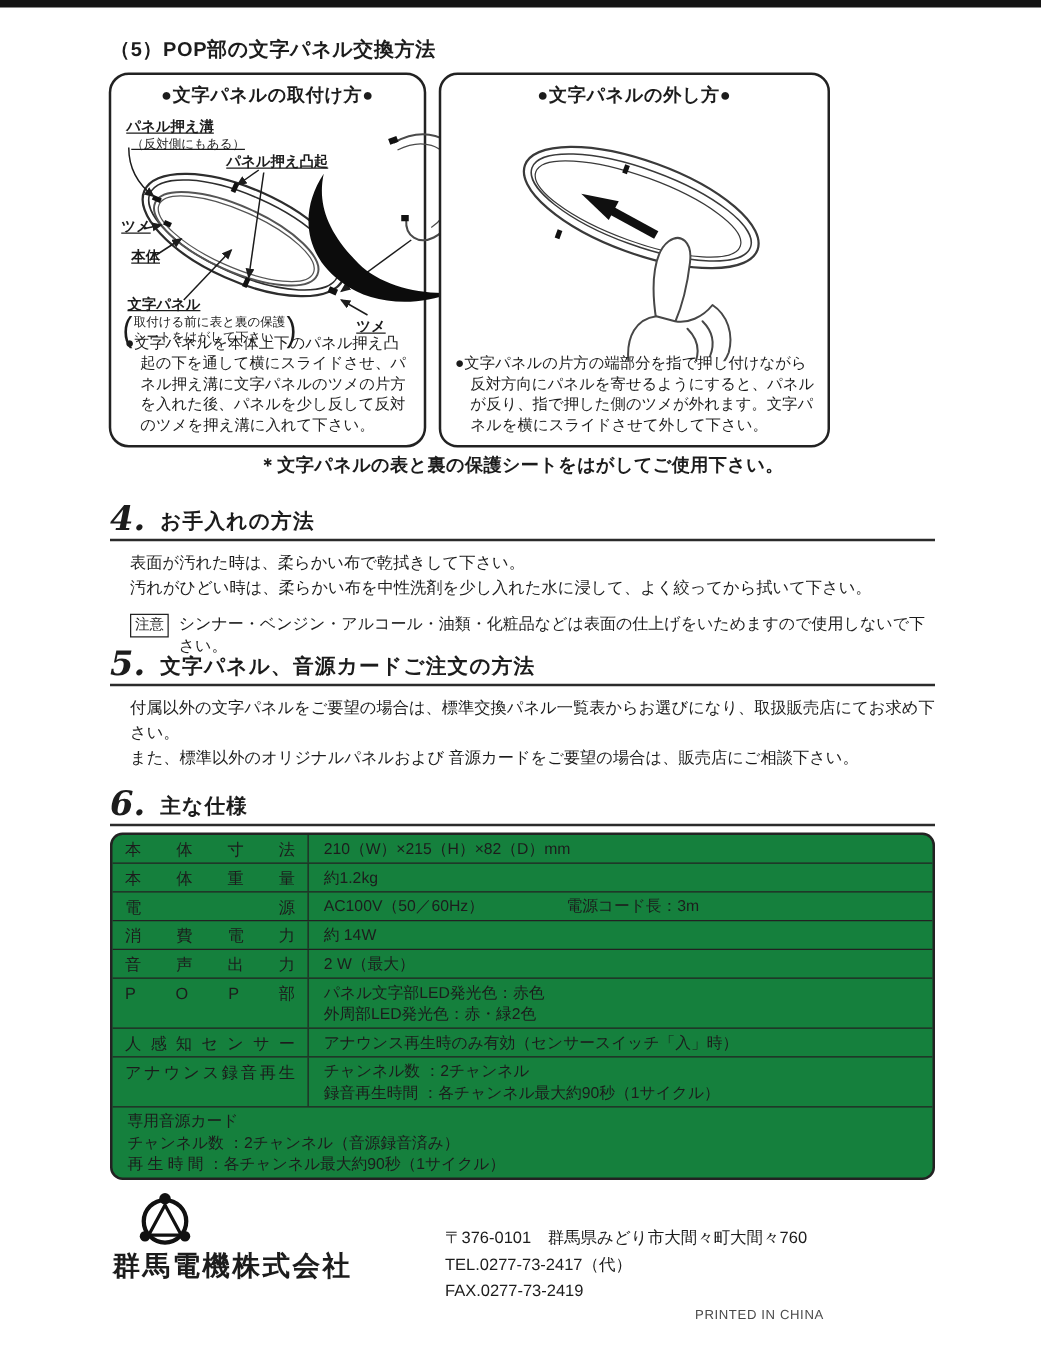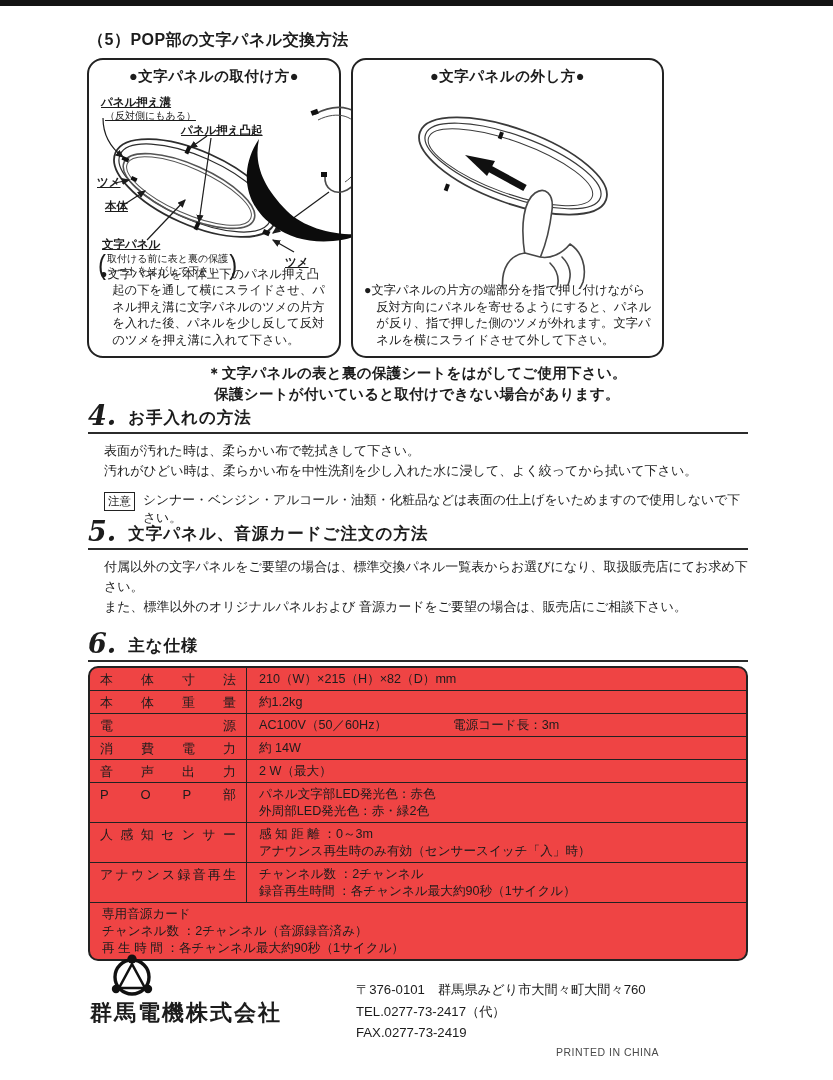--- a/index.html
+++ b/index.html
@@ -35,21 +35,21 @@
   .sec-head{display:flex;align-items:baseline;gap:12px;border-bottom:2.5px solid #2b2b2b;padding-bottom:1px;}
   .sec-num{font-family:"DejaVu Serif","Liberation Serif",serif;font-style:italic;font-weight:bold;font-size:27px;line-height:1;}
   .sec-title{font-weight:bold;font-size:16.5px;letter-spacing:1px;position:relative;top:-2px;}
   .sec-body{margin:7px 0 0 16px;font-size:13px;line-height:1.55;}
   .caution{display:flex;gap:8px;margin:10px 0 0 16px;font-size:12.8px;line-height:1.4;}
   .caution-label{border:1.5px solid #222;font-size:11.5px;padding:0 3px;height:17px;line-height:17px;flex:0 0 auto;margin-top:1px;}
   .caution-text{width:600px;}
 
   
   .spec{position:absolute;left:88px;top:666px;width:660px;border:2px solid #222;border-radius:10px;
-    box-sizing:border-box;overflow:hidden;background:#ef4444;}
+    box-sizing:border-box;overflow:hidden;background:#15803d;}
   .srow{display:flex;border-top:1.5px solid #222;}
   .srow:first-child{border-top:none;}
   .scell-l{width:157px;flex:0 0 157px;border-right:1.5px solid #222;box-sizing:border-box;
     padding:3px 10px 2px 10px;font-size:13px;text-align:justify;text-align-last:justify;line-height:17px;}
   .scell-v{flex:1;padding:3px 12px 2px 12px;font-size:12.6px;line-height:17px;}
   .vline{white-space:nowrap;}
   .vpair .v2{margin-left:66px;}
 
   
   .logo{position:absolute;left:106px;top:952px;}
@@ -168,21 +168,20 @@
         </g>
       </svg>
     </div>
 
     <div class="ibox-text">●文字パネルの片方の端部分を指で押し付けながら反対方向にパネルを寄せるようにすると、パネルが反り、指で押した側のツメが外れます。文字パネルを横にスライドさせて外して下さい。</div>
   </div>
 </div>
 
 <div class="star-note">
   <span>＊文字パネルの表と裏の保護シートをはがしてご使用下さい。</span><br>
-  <span>保護シートが付いていると取付けできない場合があります。</span>
 </div>
 
 <div class="sec" style="top:402px;">
   <div class="sec-head">
     <span class="sec-num">4.</span>
     <span class="sec-title">お手入れの方法</span>
   </div>
   <div class="sec-body">
     <span>表面が汚れた時は、柔らかい布で乾拭きして下さい。</span><br>
     <span>汚れがひどい時は、柔らかい布を中性洗剤を少し入れた水に浸して、よく絞ってから拭いて下さい。</span>
@@ -245,21 +244,20 @@
   <div class="srow">
     <div class="scell-l">P O P 部</div>
     <div class="scell-v">
       <div class="vline">パネル文字部LED発光色：赤色</div>
       <div class="vline">外周部LED発光色：赤・緑2色</div>
     </div>
   </div>
   <div class="srow">
     <div class="scell-l">人感知センサー</div>
     <div class="scell-v">
-      <div class="vline">感 知 距 離 ：0～3m</div>
       <div class="vline">アナウンス再生時のみ有効（センサースイッチ「入」時）</div>
     </div>
   </div>
   <div class="srow">
     <div class="scell-l">アナウンス録音再生</div>
     <div class="scell-v">
       <div class="vline">チャンネル数 ：2チャンネル</div>
       <div class="vline">録音再生時間 ：各チャンネル最大約90秒（1サイクル）</div>
     </div>
   </div>

